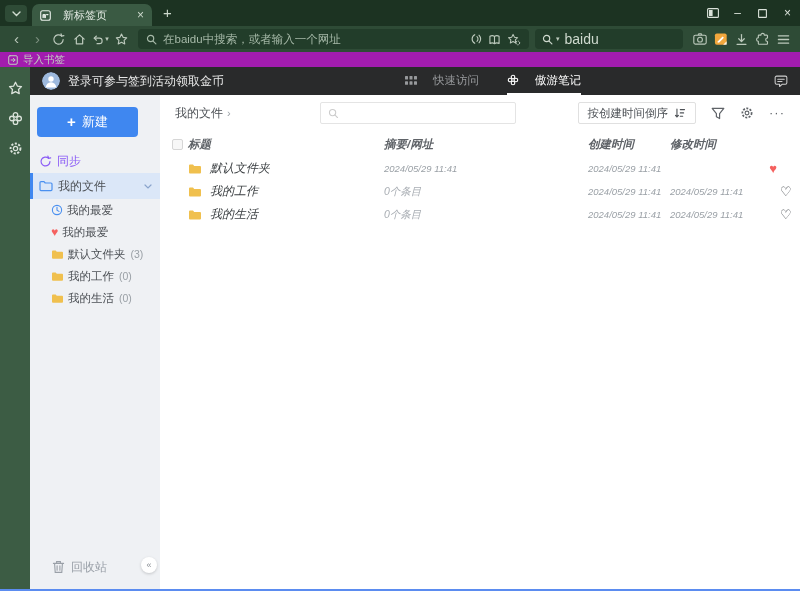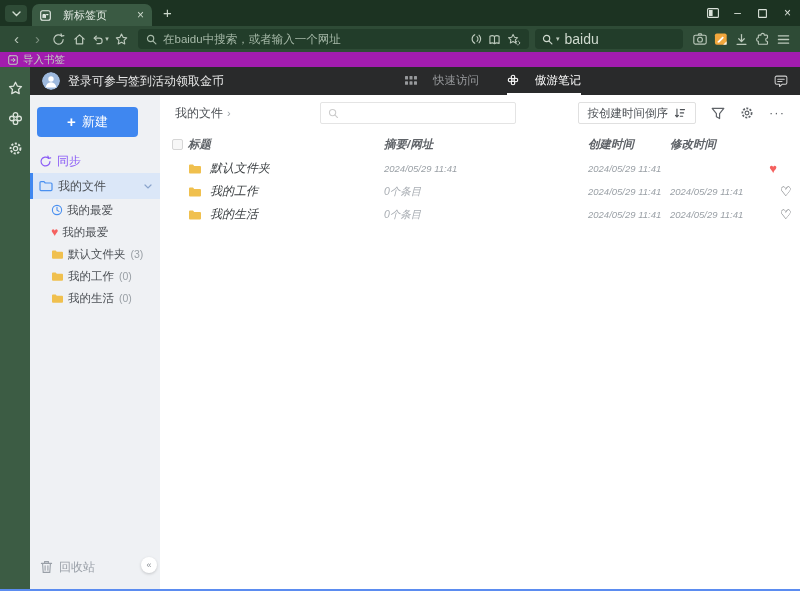--- a/index.html
+++ b/index.html
@@ -58,21 +58,21 @@
   .nsidebar { width:130px; background:#eff1f4; position:relative; flex:none; padding-top:12px; }
   .new-btn { height:30px; margin:0 22px 12px 7px; background:#3f87f0; border-radius:4px; color:#fff;
     display:flex; align-items:center; justify-content:center; gap:6px; font-size:13px; }
   .new-plus { font-size:15px; font-weight:bold; line-height:14px; }
   .srow { height:24px; display:flex; align-items:center; gap:5px; padding-left:9px; font-size:12px; color:#4d5156; }
   .srow.disabled { color:#8b5cf6; }
   .srow.selected { background:#dbe7f8; border-left:3px solid #3f87f0; padding-left:6px; height:26px; position:relative; }
   .srow .chev { position:absolute; right:8px; color:#8aa4cc; }
   .sub { height:22px; padding-left:21px; gap:4px; font-size:11.5px; }
   .count { color:#9aa0a6; font-size:10.5px; margin-left:1px; }
-  .recycle { position:absolute; bottom:10px; left:0; height:24px; display:flex; align-items:center; gap:6px;
+  .recycle { position:absolute; bottom:10px; left:12px; height:24px; display:flex; align-items:center; gap:6px;
     padding-left:10px; color:#9aa0a8; font-size:12px; }
   .collapse-btn { position:absolute; right:3px; bottom:16px; width:16px; height:16px; background:#fff; border-radius:50%;
     box-shadow:0 1px 3px rgba(0,0,0,.18); display:flex; align-items:center; justify-content:center;
     font-size:9px; color:#8a8f95; }
 
   
   .nmain { flex:1; background:#fff; min-width:0; display:flex; flex-direction:column; }
   .controls { height:36px; display:flex; align-items:center; padding:0 15px; flex:none; }
   .breadcrumb { font-size:12px; color:#4d5156; display:flex; align-items:center; gap:4px; }
   .bc-arrow { color:#9aa0a6; font-size:11px; }

